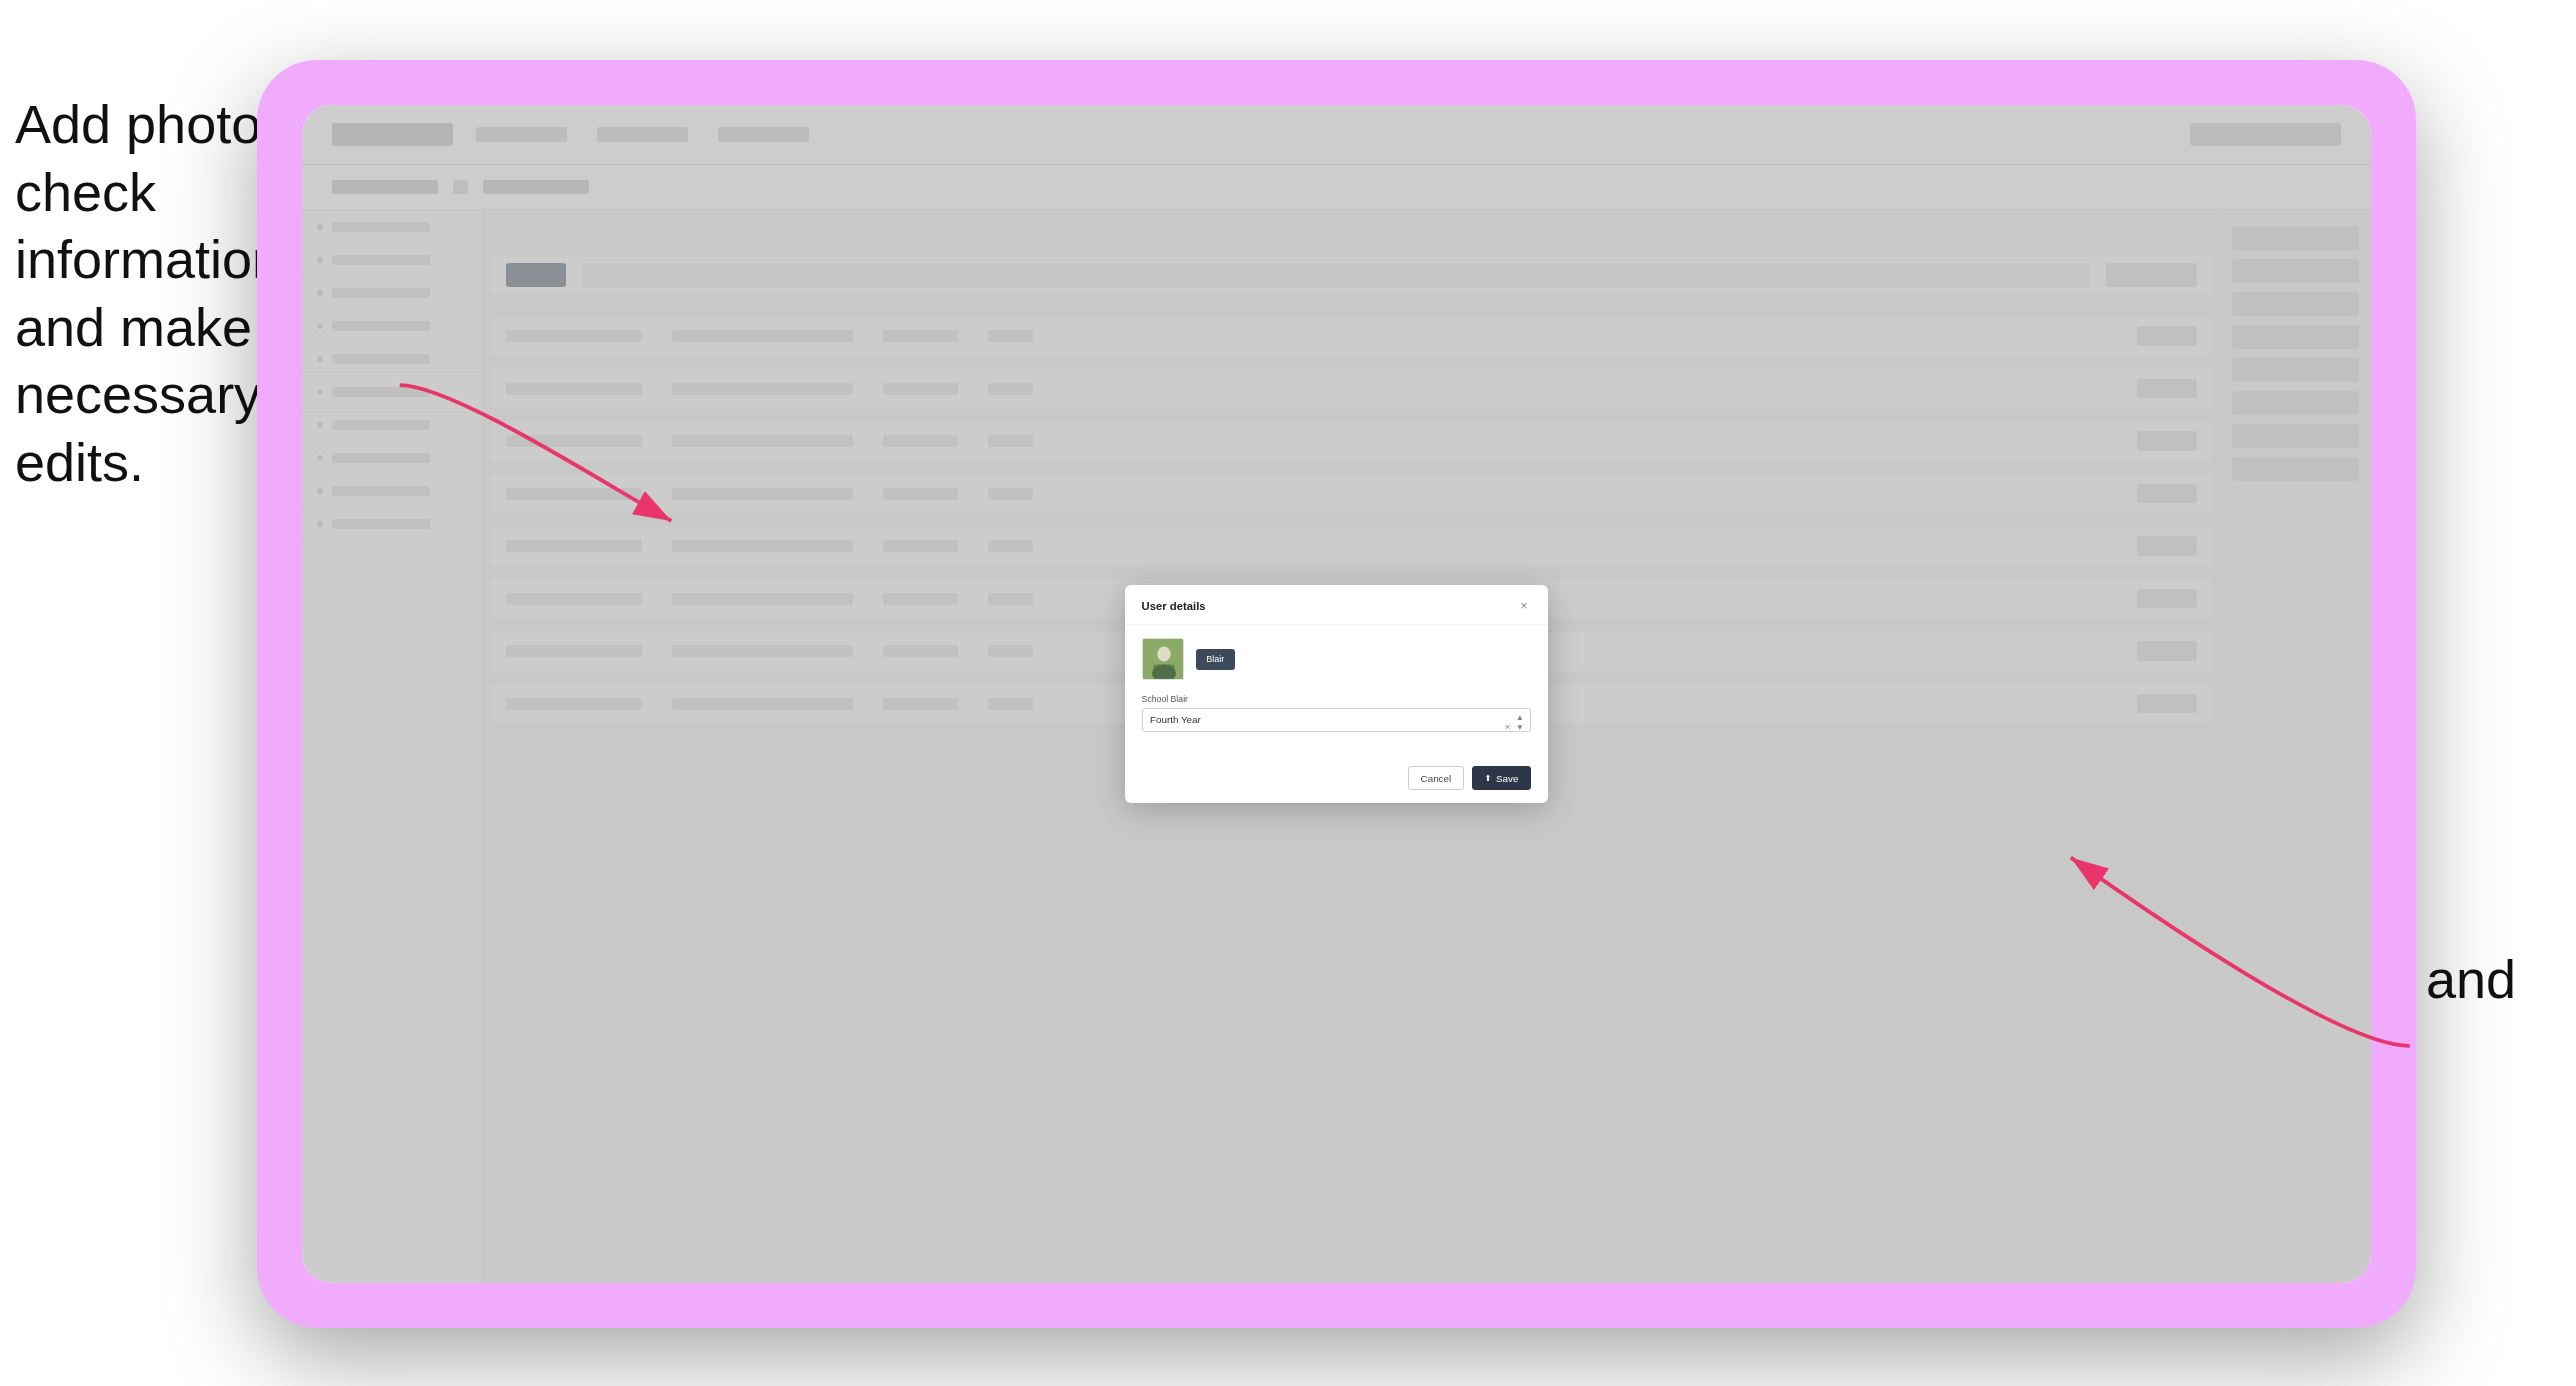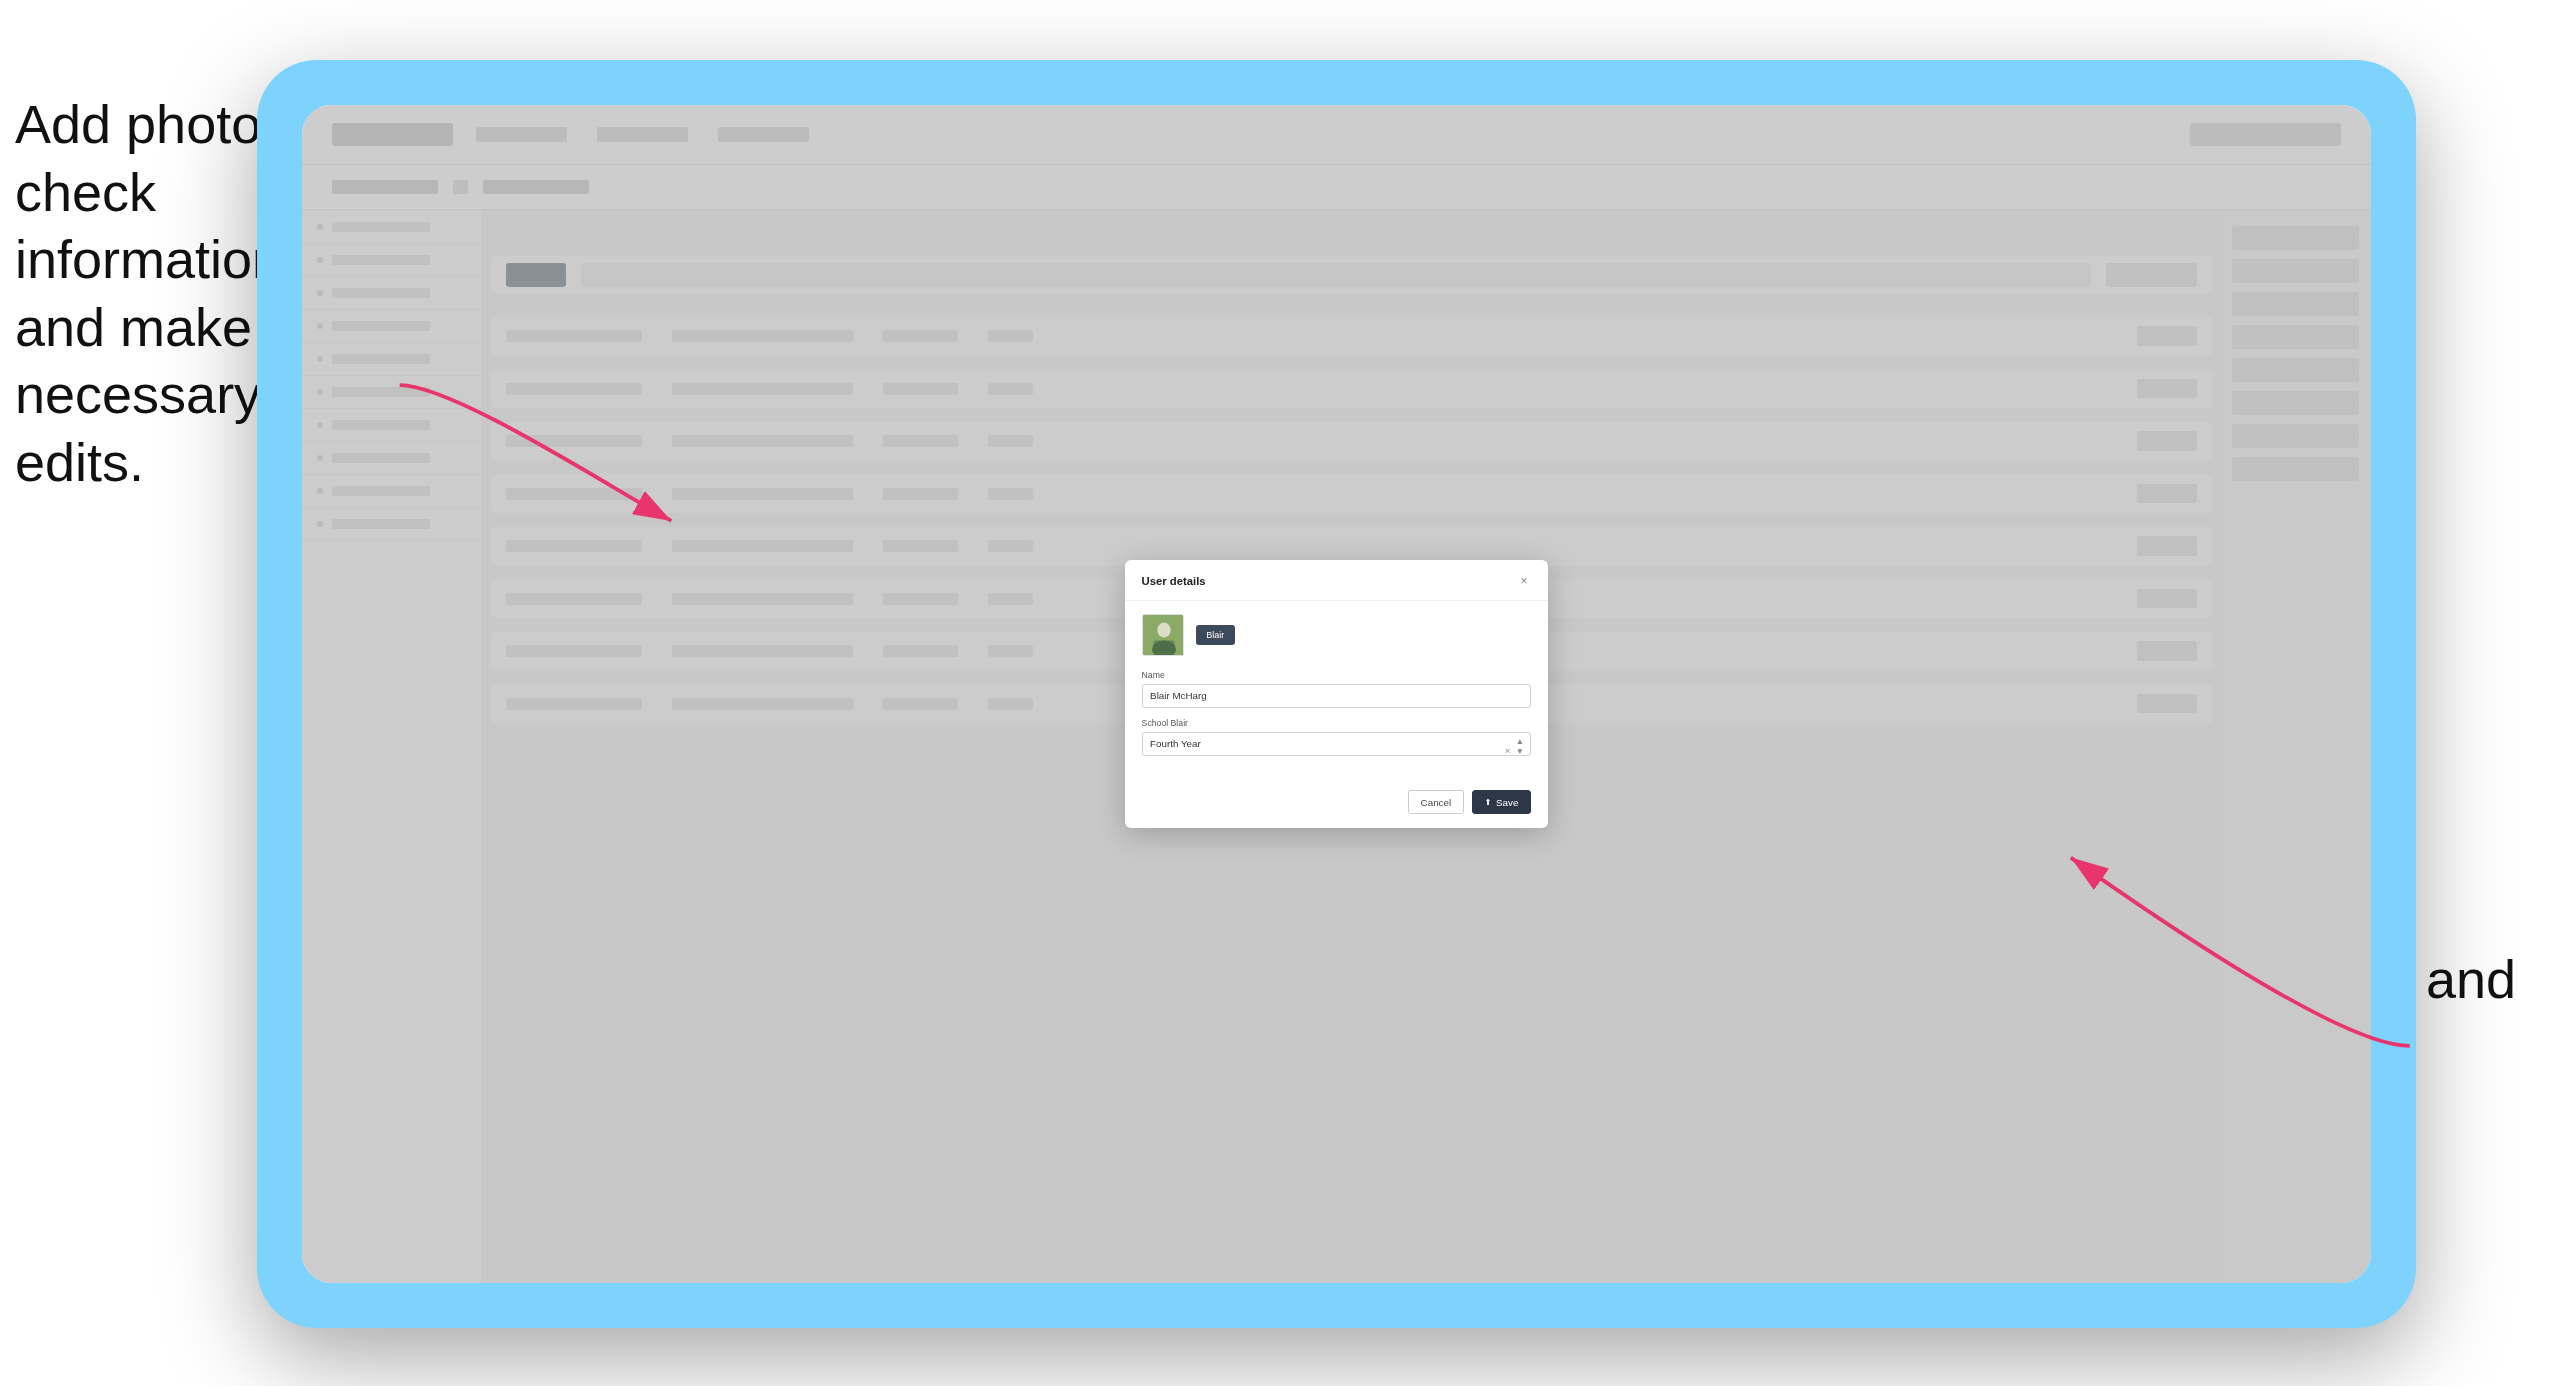--- a/index.html
+++ b/index.html
@@ -38,21 +38,21 @@
       font-weight: 700;
     }
 
     
     .tablet-frame {
       position: absolute;
       left: 257px;
       top: 60px;
       width: 2159px;
       height: 1268px;
-      background: #7dd3fc;
+      background: #f0abfc;
       border-radius: 60px;
       box-shadow: 0 30px 91px rgba(0,0,0,0.35);
       display: flex;
       align-items: center;
       justify-content: center;
     }
 
     .tablet-screen {
       width: 2069px;
       height: 1178px;
@@ -642,24 +642,20 @@
 
                   <ellipse cx="28" cy="20" rx="9" ry="10" fill="#f0e8e0" opacity="0.8"></ellipse>
                   <ellipse cx="28" cy="46" rx="16" ry="12" fill="#3a5a3a" opacity="0.7"></ellipse>
                   <rect x="14" y="34" width="28" height="16" rx="3" fill="#4a6a4a" opacity="0.6"></rect>
                 </svg>
               </div>
             </div>
             <button class="upload-btn">Blair</button>
           </div>
 
-          <div class="form-group">
-            <label class="form-label">Name</label>
-            <input class="form-input" type="text" value="Blair McHarg" style="">
-          </div>
 
 
 
           <div class="form-group">
             <label class="form-label">School Blair</label>
             <div class="select-wrapper">
               <input class="form-input" type="text" value="Fourth Year" readonly="" style="">
               <span class="select-clear">×</span>
               <span class="select-arrow">
                 ▲<br>▼

